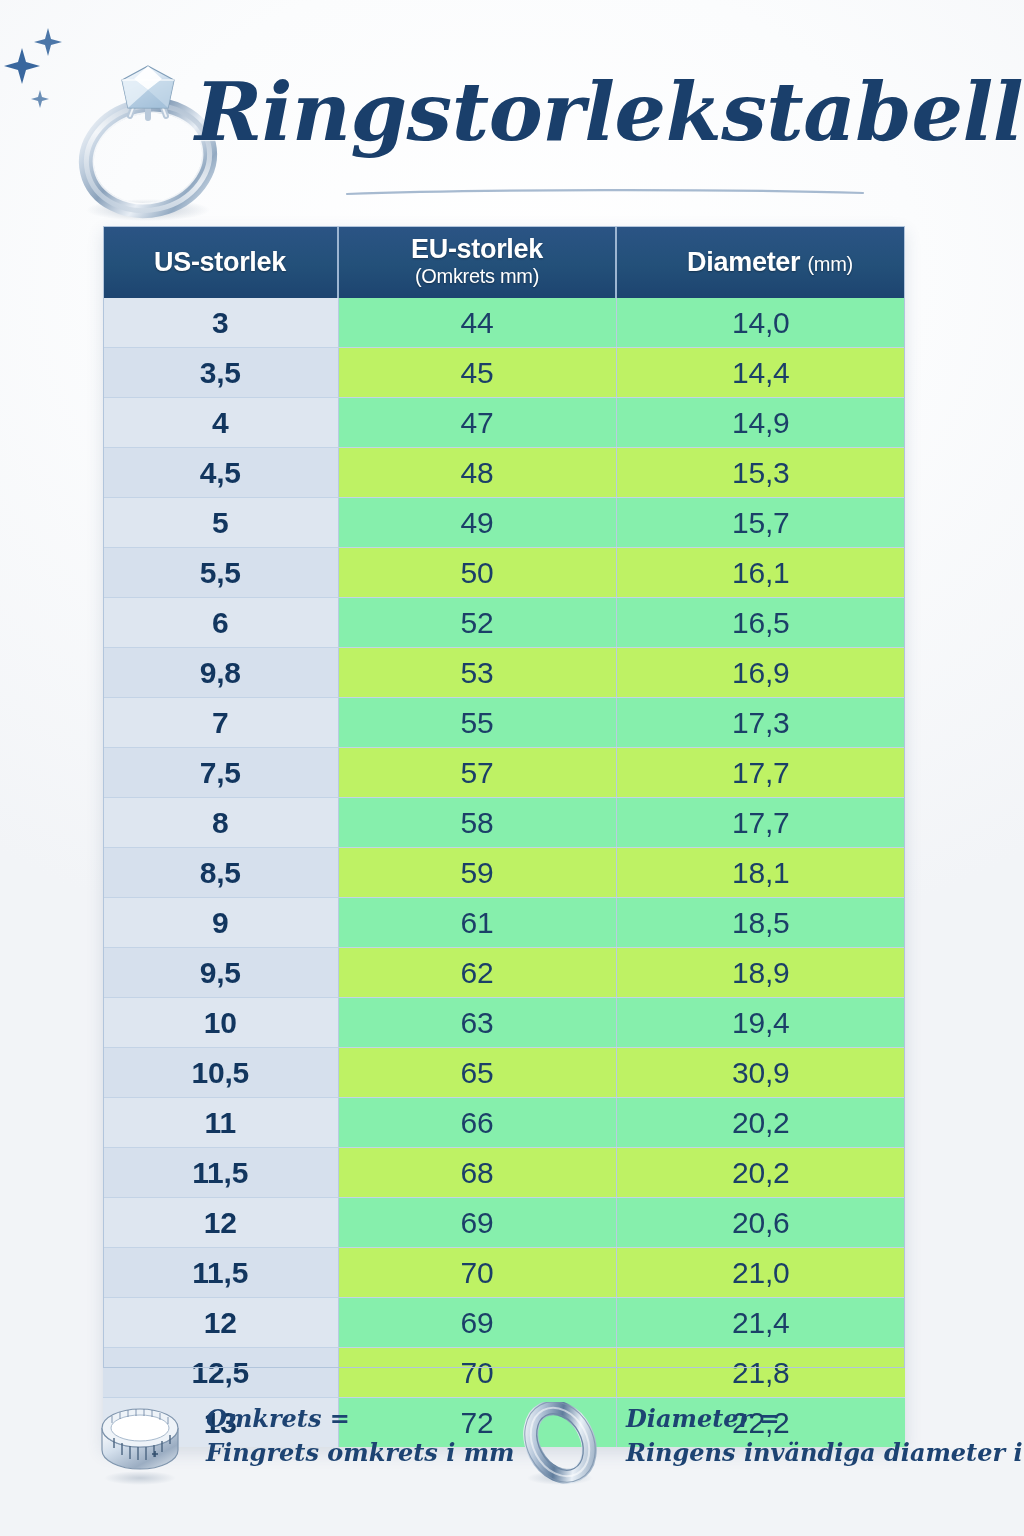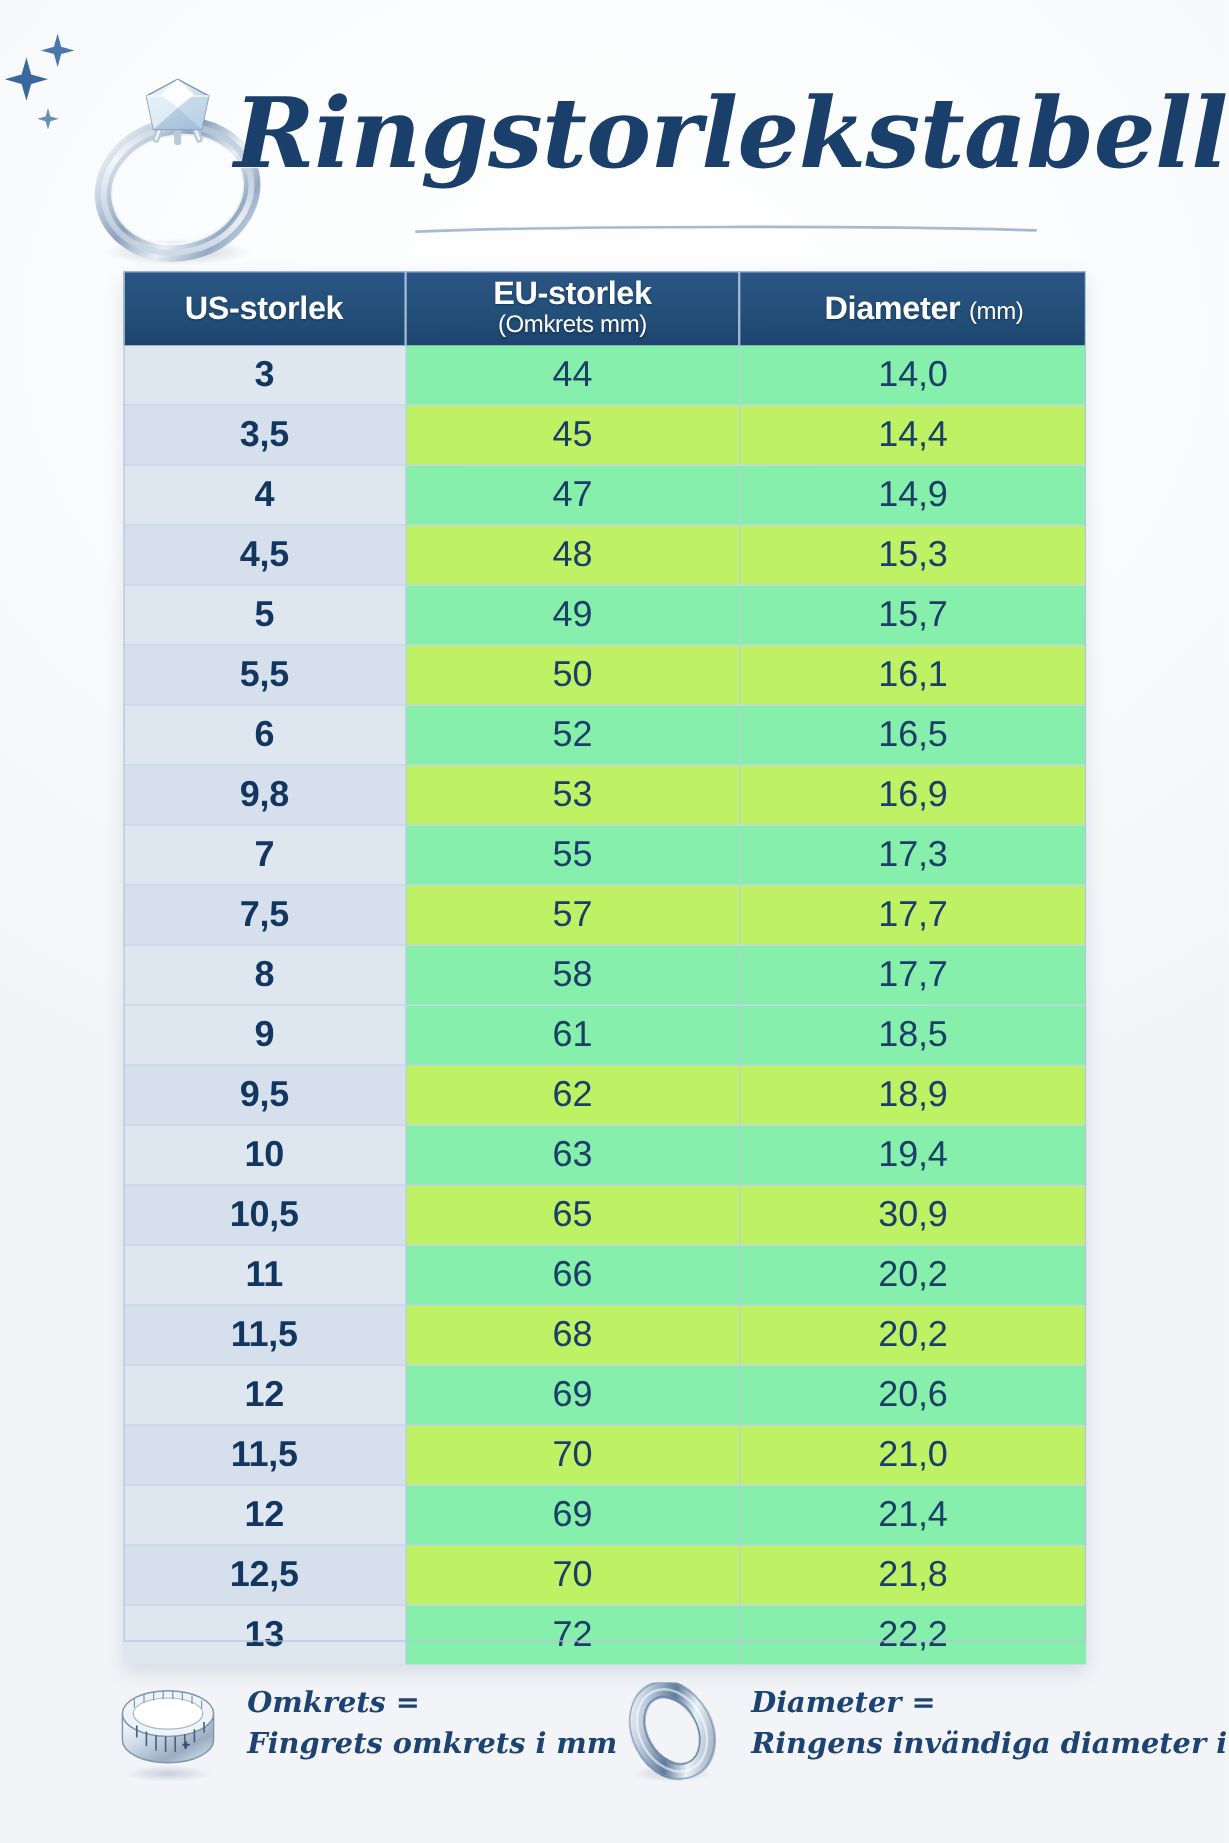--- a/index.html
+++ b/index.html
@@ -81,21 +81,21 @@
     table-layout: fixed;
   }
 
   table.size-table col.c-us  { width: 235px; }
   table.size-table col.c-eu  { width: 278px; }
   table.size-table col.c-dia { width: 289px; }
 
   thead th {
     background: linear-gradient(180deg, #2b5485 0%, #235079 55%, #1d4470 100%);
     color: #ffffff;
-    height: 62px;
+    height: 72px;
     padding: 0 6px;
     text-align: center;
     vertical-align: middle;
     font-size: 27px;
     font-weight: 700;
     border-right: 2px solid #9db6d2;
     text-shadow: 0 1px 2px rgba(0,0,0,0.35);
     letter-spacing: -0.3px;
     margin-left: 17px;
   }
@@ -326,20 +326,25 @@
         </tr>
         <tr class="alt">
           <td class="col-us">7,5</td>
           <td class="col-eu">57</td>
           <td class="col-dia">17,7</td>
         </tr>
         <tr>
           <td class="col-us">8</td>
           <td class="col-eu">58</td>
           <td class="col-dia">17,7</td>
+        </tr>
+        <tr class="alt">
+          <td class="col-us">8,5</td>
+          <td class="col-eu">59</td>
+          <td class="col-dia">18,1</td>
         </tr>
         <tr>
           <td class="col-us">9</td>
           <td class="col-eu">61</td>
           <td class="col-dia">18,5</td>
         </tr>
         <tr class="alt">
           <td class="col-us">9,5</td>
           <td class="col-eu">62</td>
           <td class="col-dia">18,9</td>

